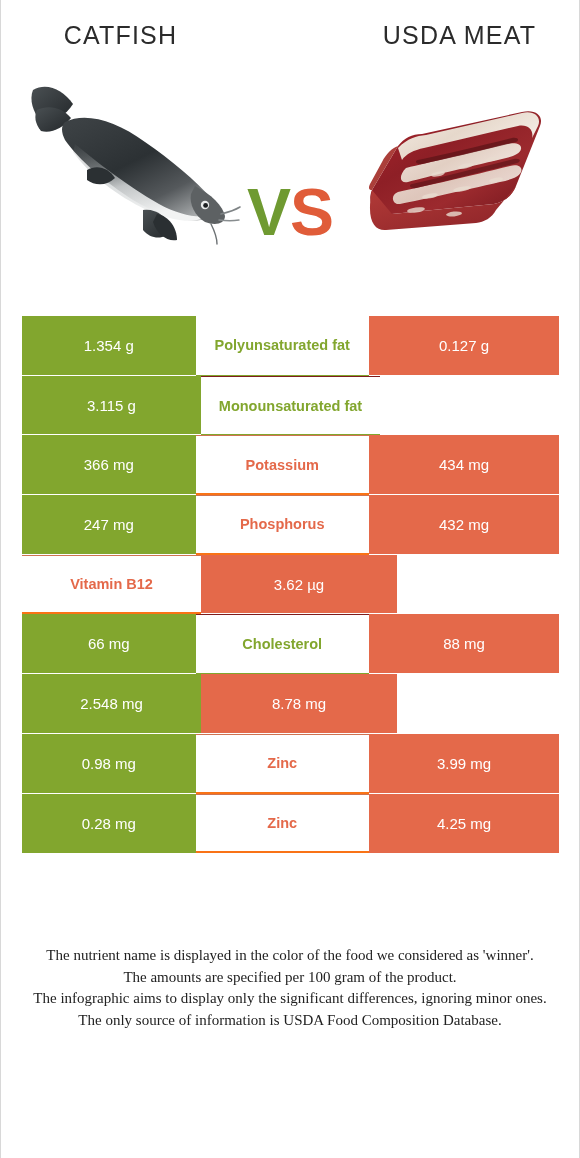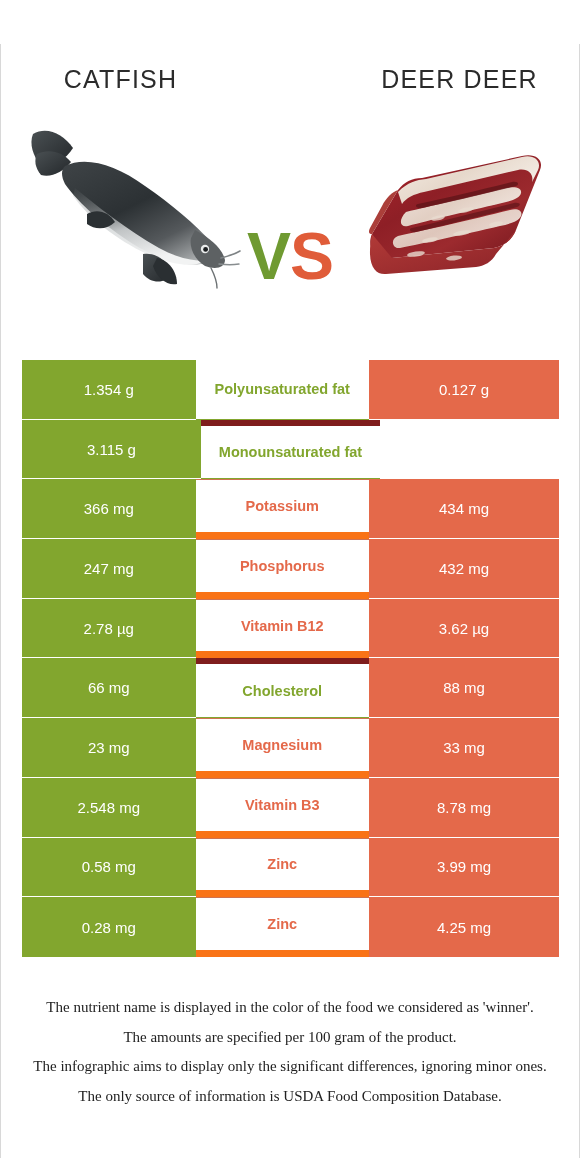--- a/index.html
+++ b/index.html
@@ -23,21 +23,20 @@
     border-left: 1px solid #d8d8d8;
     border-right: 1px solid #d8d8d8;
   }
 
   
   .header {
     display: flex;
     align-items: flex-start;
     padding-top: 20px;
     height: 44px;
-    margin-top: 44px;
   }
   .header-cell {
     flex: 1 1 0;
     text-align: center;
     font-size: 25px;
     font-weight: 300;
     letter-spacing: 1.2px;
     color: #2b2b2b;
     font-family: "Liberation Sans", sans-serif;
     line-height: 30px;
@@ -107,56 +106,56 @@
   }
   .cell.name {
     width: 179px;
     background: #ffffff;
     font-weight: 700;
     font-size: 14.5px;
     box-sizing: border-box;
   }
   .cell.name.win-green {
     color: #82a62e;
-    border-top: 6px solid #7f1d1d;
+    border-top: 1px solid #7f1d1d;
     border-bottom: 1px solid #82a62e;
   }
   .cell.name.win-orange {
     color: #e4694a;
     border-top: 1px solid #cf7351;
-    border-bottom: 7px solid #f97316;
+    border-bottom: 2px solid #f97316;
     text-align: center;
   }
   .row:first-child .cell.name { border-top: none; }
   .row:last-child .cell.left-val,
   .row:last-child .cell.right-val { border-bottom: none; }
 
   
   .footer {
     position: absolute;
     left: 0; right: 0;
     top: 945px;
     text-align: center;
     color: #222222;
     font-size: 15px;
     line-height: 21.5px;
     font-family: "Liberation Serif", serif;
     padding: 0 24px;
     box-sizing: border-box;
   }
-  .footer p { margin: 8px; text-align: center; }
+  .footer p { margin: 0; text-align: center; }
 </style>
 </head>
 <body>
 
 <div class="page">
 
   <div class="header">
     <div class="header-cell left">CATFISH</div>
-    <div class="header-cell right">DEER DEER</div>
+    <div class="header-cell right">USDA MEAT</div>
   </div>
 
   <div class="hero">
 
     <svg class="hero-img hero-left" viewBox="0 0 225 200">
       <defs>
         <linearGradient id="fishBody" x1="0.15" y1="0" x2="0.9" y2="1">
           <stop offset="0%" stop-color="#3c4144"></stop>
           <stop offset="42%" stop-color="#2c3134"></stop>
           <stop offset="72%" stop-color="#55595c"></stop>
@@ -272,41 +271,34 @@
         <div class="cell left-val">366 mg</div>
         <div class="cell name win-orange">Potassium</div>
         <div class="cell right-val">434 mg</div>
       </div>
       <div class="row">
         <div class="cell left-val">247 mg</div>
         <div class="cell name win-orange">Phosphorus</div>
         <div class="cell right-val">432 mg</div>
       </div>
       <div class="row">
-        <div class="cell left-val">2.78 µg</div>
         <div class="cell name win-orange">Vitamin B12</div>
         <div class="cell right-val">3.62 µg</div>
       </div>
       <div class="row">
         <div class="cell left-val">66 mg</div>
         <div class="cell name win-green">Cholesterol</div>
         <div class="cell right-val">88 mg</div>
       </div>
       <div class="row">
-        <div class="cell left-val">23 mg</div>
-        <div class="cell name win-orange">Magnesium</div>
-        <div class="cell right-val">33 mg</div>
-      </div>
-      <div class="row">
         <div class="cell left-val">2.548 mg</div>
-        <div class="cell name win-orange">Vitamin B3</div>
         <div class="cell right-val">8.78 mg</div>
       </div>
       <div class="row">
-        <div class="cell left-val">0.58 mg</div>
+        <div class="cell left-val">0.98 mg</div>
         <div class="cell name win-orange">Zinc</div>
         <div class="cell right-val">3.99 mg</div>
       </div>
       <div class="row">
         <div class="cell left-val">0.28 mg</div>
         <div class="cell name win-orange">Zinc</div>
         <div class="cell right-val">4.25 mg</div>
       </div>
     </div>
 

